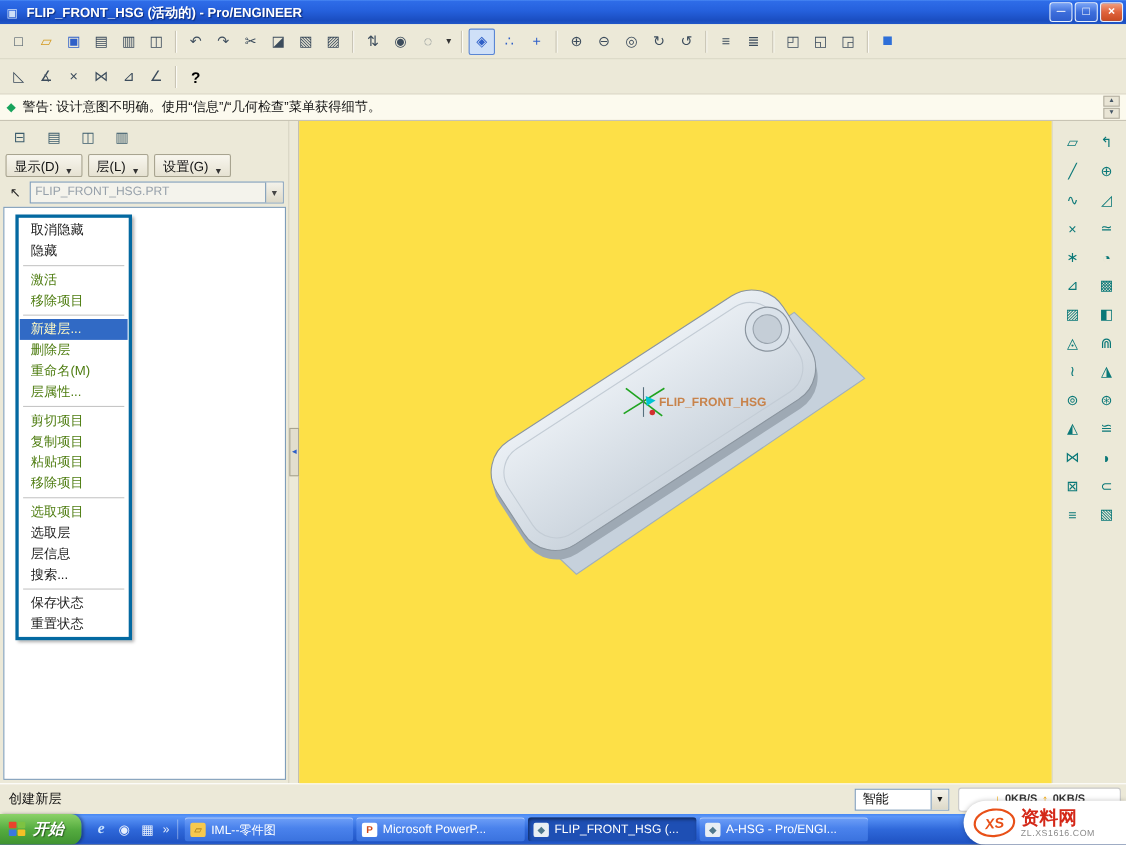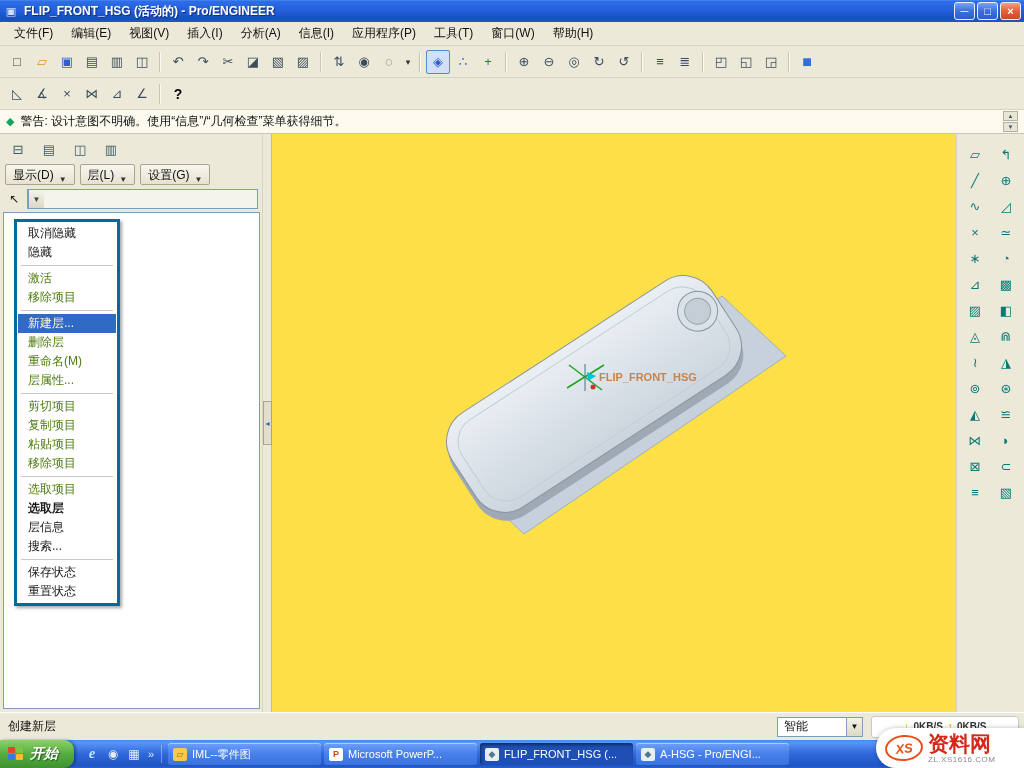--- a/index.html
+++ b/index.html
@@ -45,21 +45,21 @@
 .combo-row{display:flex;align-items:center;gap:4px;padding:1px 2px 3px}
 .sel-arrow{width:18px;text-align:center;font-size:12px;color:#222}
 .combo{flex:1;height:20px;display:flex;background:#F4F3EC;border:1px solid #7F9DB9}
 .combo-text{flex:1;padding:2px 4px;font-size:11px;color:#97A1AB;white-space:nowrap;overflow:hidden}
 .combo-btn{width:16px;display:flex;align-items:center;justify-content:center;font-size:8px;background:linear-gradient(#F4F2EA,#DDD9C8);border-left:1px solid #7F9DB9;color:#444;padding:0}
 .tree-area{flex:1;background:#fff;border:1px solid #7F9DB9;position:relative}
 .ctx{position:absolute;left:10px;top:6px;width:106px;background:#fff;border:3px solid #0369a1;box-shadow:2px 2px 3px rgba(0,0,0,.35);padding:2px 1px;z-index:10}
 .ctx-item{height:19px;line-height:19px;padding-left:10px;font-size:12px;color:#1A1A1A;white-space:nowrap}
 .ctx-item.st-disabled{color:#4d7c0f}
 .ctx-item.st-highlighted{background:#316AC5;color:#fef9c3}
-.ctx-item.st-bold{font-weight:bold}
+.ctx-item.st-bold{font-weight:normal}
 .menu-sep{display:block;height:1px;background:#C6C6C6;margin:3px 3px}
 
 .divider{width:10px;flex:0 0 10px;background:#ECE9D8;border-left:1px solid #D8D4C4;border-right:1px solid #C0BCAC;display:flex}
 .collapse-btn{margin:auto 0;width:9px;height:44px;font-size:7px;color:#2E5FC8;background:#E2DECE;border:1px solid #A8A490;display:flex;align-items:center;justify-content:center;padding:0}
 
 .viewport{flex:1;background:#fde047;position:relative;min-width:0}
 .vp-svg{position:absolute;inset:0;width:100%;height:100%}
 .model-label{font-size:11px;font-weight:bold;fill:#C8834B;font-family:"Liberation Sans","DejaVu Sans",sans-serif}
 
 .right-toolbar{width:68px;flex:0 0 68px;background:#ECE9D8;border-left:1px solid #D8D4C4;display:flex;gap:4px;justify-content:center;padding:8px 2px;align-items:flex-start}
@@ -90,50 +90,38 @@
 .task{width:153px;flex:0 0 153px;height:22px;display:flex;align-items:center;gap:5px;padding:0 5px;border-radius:3px;background:linear-gradient(180deg,#6FA0F8 0%,#4A82EC 45%,#3A72DE 100%);box-shadow:inset 0 1px 0 rgba(255,255,255,.45);color:#fff;font-size:11px}
 .task.st-active{background:#1E4FB4;box-shadow:inset 1px 2px 3px rgba(0,0,0,.45)}
 .task-ic{width:14px;height:13px;flex:0 0 14px;border-radius:2px;display:flex;align-items:center;justify-content:center;font-size:9px;background:#E8EEF4;color:#50788C}
 .ic-folder .task-ic{background:#F7C94E;color:#9A6E10}
 .ic-ppt .task-ic{background:#fff;color:#D2491A;font-weight:bold}
 .task-label{flex:1;white-space:nowrap;overflow:hidden;text-align:left}
 
 .watermark{position:absolute;right:0;bottom:0;width:148px;height:40px;background:#fff;border-radius:20px 0 0 20px;display:flex;align-items:center;gap:5px;padding:0 5px 0 9px;z-index:40;box-shadow:0 0 5px rgba(0,0,0,.25)}
 .wm-logo{width:38px;height:26px;flex:0 0 38px;border:2px solid #E85018;border-radius:50%;display:flex;align-items:center;justify-content:center;color:#E85018;font-weight:bold;font-style:italic;font-size:13px;transform:rotate(-6deg)}
 .wm-txt{display:flex;flex-direction:column;gap:1px;min-width:0}
-.wm-brand{color:#D42818;font-weight:bold;font-size:21px;line-height:1}
+.wm-brand{color:#D42818;font-weight:bold;font-size:17px;line-height:1}
 .wm-url{color:#8A8A8A;font-size:8px;letter-spacing:.5px;white-space:nowrap}
 </style>
 </head>
 <body>
 
 <div class="window">
 
   <div class="titlebar">
     <span class="app-icon">▣</span>
     <span class="title-text">FLIP_FRONT_HSG (活动的) - Pro/ENGINEER</span>
     <span class="tb-buttons">
       <button class="tb-btn">─</button>
       <button class="tb-btn">□</button>
       <button class="tb-btn close">×</button>
     </span>
   </div>
 
-  <div class="menubar">
-    <span class="menu-item">文件(F)</span>
-      <span class="menu-item">编辑(E)</span>
-      <span class="menu-item">视图(V)</span>
-      <span class="menu-item">插入(I)</span>
-      <span class="menu-item">分析(A)</span>
-      <span class="menu-item">信息(I)</span>
-      <span class="menu-item">应用程序(P)</span>
-      <span class="menu-item">工具(T)</span>
-      <span class="menu-item">窗口(W)</span>
-      <span class="menu-item">帮助(H)</span>
-  </div>
 
   <div class="toolbar tb1">
     <button class="tbtn">□</button>
       <button class="tbtn st-gold">▱</button>
       <button class="tbtn st-blue">▣</button>
       <button class="tbtn">▤</button>
       <button class="tbtn">▥</button>
       <button class="tbtn">◫</button>
       <span class="tsep"></span>
       <button class="tbtn">↶</button>
@@ -207,20 +195,21 @@
             <span class="dd-arr">▼</span>
           </button>
           <button class="dd-btn">
             <span>设置(G)</span>
             <span class="dd-arr">▼</span>
           </button>
       </div>
       <div class="combo-row">
         <span class="sel-arrow">↖</span>
         <div class="combo">
+          <span class="combo-text">FLIP_FRONT_HSG.PRT</span>
           <button class="combo-btn">▼</button>
         </div>
       </div>
       <div class="tree-area">
         <div class="ctx">
           <div class="ctx-item">取消隐藏</div>
             <div class="ctx-item">隐藏</div>
             <span class="menu-sep"></span>
             <div class="ctx-item st-disabled">激活</div>
             <div class="ctx-item st-disabled">移除项目</div>

